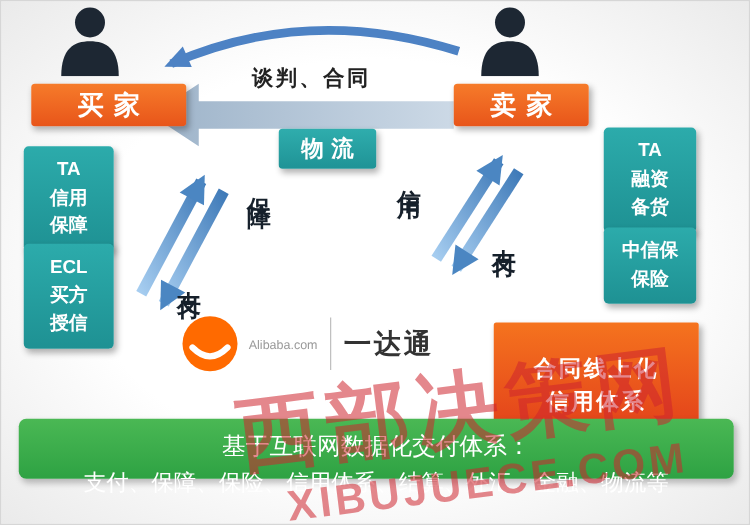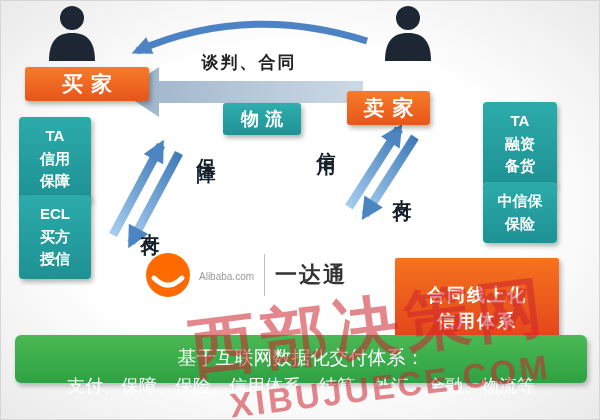--- a/index.html
+++ b/index.html
@@ -17,21 +17,21 @@
     position:absolute;left:178px;top:50px;width:140px;text-align:center;
     font-size:17px;font-weight:600;color:#222;z-index:3;letter-spacing:2px;
   }
   .obox{
     position:absolute;display:flex;align-items:center;justify-content:center;
     color:#fff;font-weight:bold;font-size:21px;letter-spacing:8px;text-indent:8px;
     background:linear-gradient(180deg,#f67b2a,#e8551a);border-radius:3px;
     box-shadow:2px 3px 5px rgba(0,0,0,.3);z-index:2;
   }
   .buyer{left:24px;top:66px;width:124px;height:34px;}
-  .seller{left:346px;top:66px;width:83px;height:34px;margin-top:24px;}
+  .seller{left:362px;top:66px;width:108px;height:34px;}
   .tbox{
     position:absolute;left:222px;top:102px;width:78px;height:32px;
     display:flex;align-items:center;justify-content:center;
     background:linear-gradient(180deg,#2fadad,#1f9396);color:#fff;
     font-size:18px;font-weight:bold;letter-spacing:6px;text-indent:6px;
     border-radius:3px;box-shadow:2px 3px 5px rgba(0,0,0,.3);z-index:2;
   }
   .vlbl{
     position:absolute;writing-mode:vertical-rl;text-orientation:upright;
     font-weight:bold;font-size:19px;color:#16202b;letter-spacing:5px;z-index:3;

